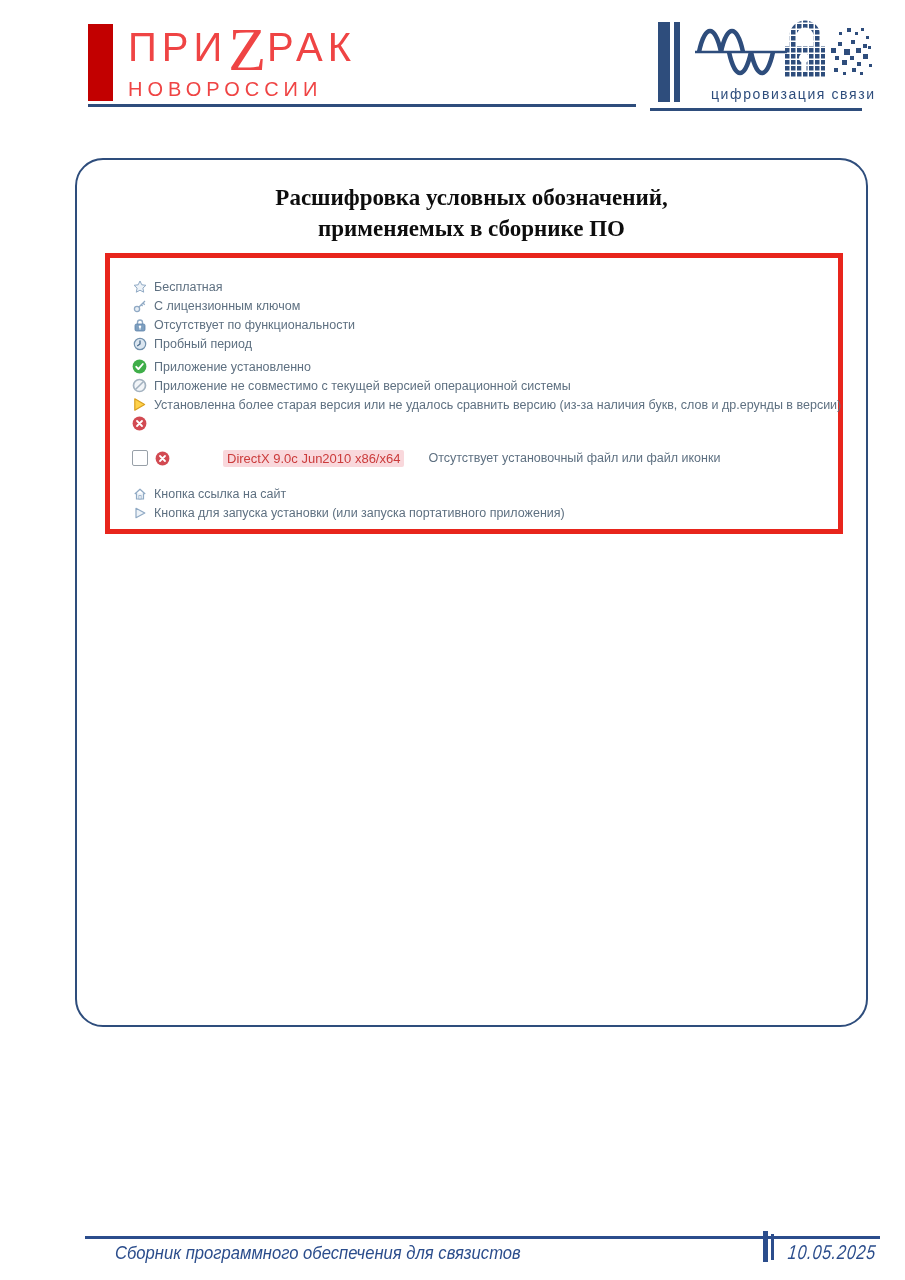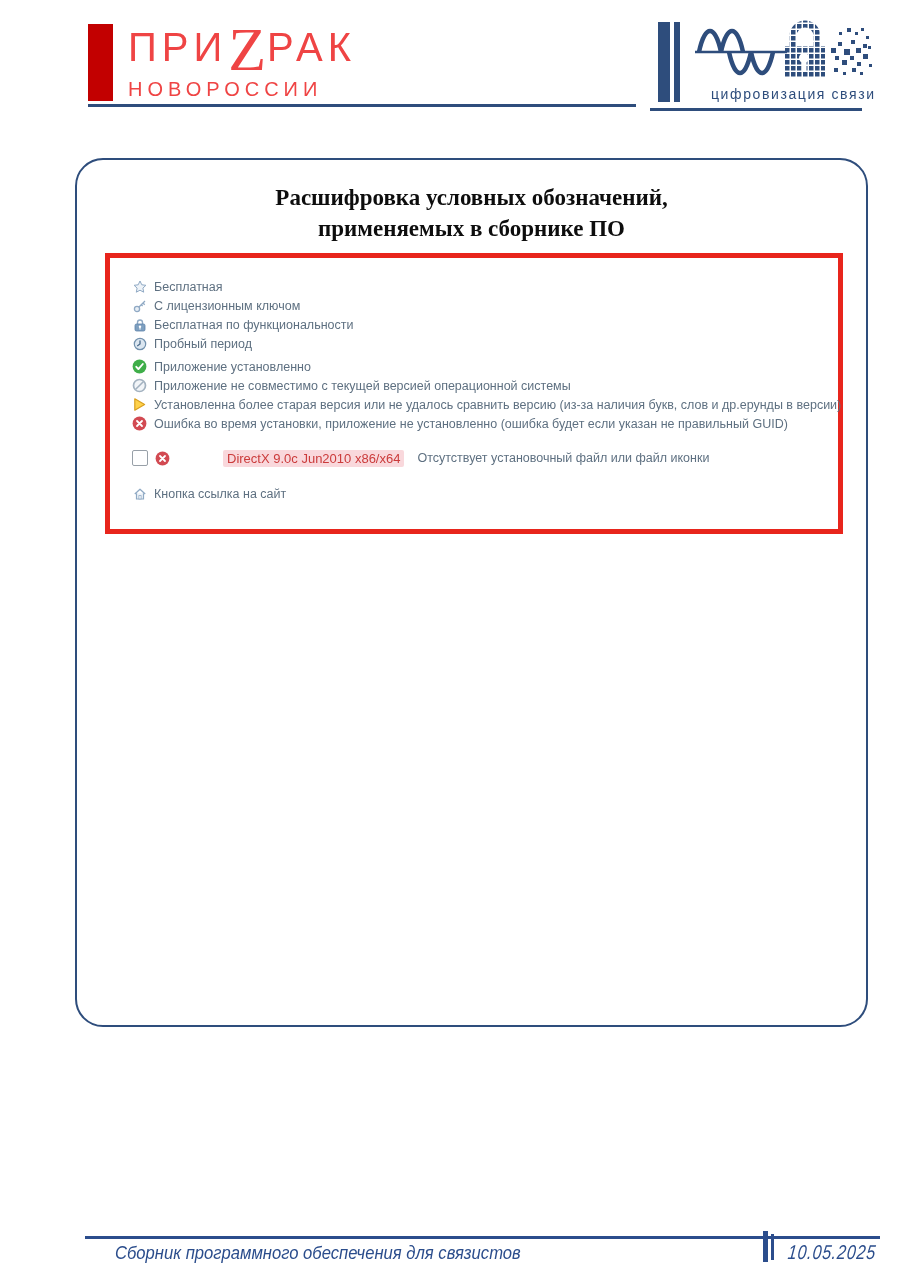--- a/index.html
+++ b/index.html
@@ -27,21 +27,21 @@
   
   .legend-box{position:absolute;left:105px;top:253px;width:738px;height:281px;border:5px solid #e8251c;box-sizing:border-box;background:#fff;padding:19px 0 0 22px;}
   .lrow{display:flex;align-items:center;height:19px;font-size:12.5px;color:#5e7081;white-space:nowrap;}
   .lrow .ic{width:15px;height:15px;display:inline-flex;align-items:center;justify-content:center;margin-right:7px;flex:0 0 15px;}
   .group-2{margin-top:4px;}
   .group-x{margin-top:14px;height:22px;display:flex;align-items:center;white-space:nowrap;}
   .group-3{margin-top:15px;}
   .checkbox{width:14px;height:14px;border:1px solid #98a0a8;border-radius:2px;background:#fff;margin-right:7px;flex:0 0 14px;}
   .gx-ic{width:15px;height:15px;display:inline-flex;align-items:center;margin-right:5px;}
   .app-name{font-size:13px;color:#cb3b3b;background:#f9d8dc;padding:1px 4px;border-radius:2px;margin-left:48px;}
-  .gx-desc{margin-left:13px;font-size:12.5px;color:#5e7081;}
+  .gx-desc{margin-left:24px;font-size:12.5px;color:#5e7081;}
 
   
   .f-line{position:absolute;left:85px;top:1236px;width:795px;height:3px;background:#2b4d8c;}
   .f-bar1{position:absolute;left:763px;top:1231px;width:5px;height:31px;background:#2b4d8c;}
   .f-bar2{position:absolute;left:771px;top:1234px;width:3px;height:26px;background:#2b4d8c;}
   .f-title{position:absolute;left:115px;top:1243px;font-size:17.5px;font-style:italic;color:#2b4d8c;transform:scaleX(.95);transform-origin:left;white-space:nowrap;}
   .f-date{position:absolute;left:788px;top:1241px;font-size:20px;font-style:italic;color:#2b4d8c;letter-spacing:1px;transform:skewX(-6deg) scaleX(.8);transform-origin:left;white-space:nowrap;}
 </style>
 </head>
 <body>
@@ -130,21 +130,21 @@
     </div>
     <div class="lrow">
       <span class="ic">
         <svg width="14" height="14" viewBox="0 0 14 14">
             <path d="M4.5 6.5 V4.5 a2.5 2.5 0 0 1 5 0 V6.5" fill="none" stroke="#8fa9c4" stroke-width="1.4"></path>
             <rect x="2" y="6" width="10" height="7" rx="1.5" fill="#7fa0c0" stroke="#5b82a8" stroke-width=".8"></rect>
             <circle cx="7" cy="8.8" r="1.2" fill="#fff"></circle>
             <rect x="6.5" y="9.4" width="1" height="2.2" fill="#fff"></rect>
           </svg>
       </span>
-      <span class="lbl">Бесплатная по функциональности</span>
+      <span class="lbl">Отсутствует по функциональности</span>
     </div>
     <div class="lrow">
       <span class="ic">
         <svg width="14" height="14" viewBox="0 0 14 14">
             <circle cx="7" cy="7" r="5.7" fill="#dbe6f0" stroke="#7291ad" stroke-width="1.2"></circle>
             <path d="M7 3.8 V7 L4.6 8.7" stroke="#4a6b8a" stroke-width="1.3" fill="none" stroke-linecap="round"></path>
           </svg>
       </span>
       <span class="lbl">Пробный период</span>
     </div>
@@ -176,21 +176,20 @@
         </span>
         <span class="lbl">Установленна более старая версия или не удалось сравнить версию (из-за наличия букв, слов и др.ерунды в версии)</span>
       </div>
       <div class="lrow">
         <span class="ic">
           <svg width="15" height="15" viewBox="0 0 15 15">
               <circle cx="7.5" cy="7.5" r="6.9" fill="#d24a52"></circle>
               <path d="M5 5 L10 10 M10 5 L5 10" stroke="#fff" stroke-width="1.8" stroke-linecap="round"></path>
             </svg>
         </span>
-        <span class="lbl">Ошибка во время установки, приложение не установленно (ошибка будет если указан не правильный GUID)</span>
       </div>
     </div>
 
     <div class="group-x">
       <span class="checkbox"></span>
       <span class="gx-ic">
         <svg width="15" height="15" viewBox="0 0 15 15">
             <circle cx="7.5" cy="7.5" r="6.9" fill="#d24a52"></circle>
             <path d="M5 5 L10 10 M10 5 L5 10" stroke="#fff" stroke-width="1.8" stroke-linecap="round"></path>
           </svg>
@@ -203,20 +202,28 @@
       <div class="lrow">
         <span class="ic">
           <svg width="14" height="14" viewBox="0 0 14 14">
               <path d="M1.8 7 L7 2.3 L12.2 7" fill="none" stroke="#8fa9c4" stroke-width="1.3" stroke-linejoin="round"></path>
               <path d="M3.5 6.3 V12 H10.5 V6.3" fill="#eef3f8" stroke="#8fa9c4" stroke-width="1.2"></path>
               <rect x="5.9" y="8.6" width="2.2" height="3.4" fill="#fff" stroke="#8fa9c4" stroke-width=".8"></rect>
             </svg>
         </span>
         <span class="lbl">Кнопка ссылка на сайт</span>
       </div>
+      <div class="lrow">
+        <span class="ic">
+          <svg width="14" height="14" viewBox="0 0 14 14">
+              <path d="M3 2.3 L11.8 7 L3 11.7 Z" fill="#eef3f8" stroke="#8fa9c4" stroke-width="1.2" stroke-linejoin="round"></path>
+            </svg>
+        </span>
+        <span class="lbl">Кнопка для запуска установки (или запуска портативного приложения)</span>
+      </div>
     </div>
   </div>
 
   <div class="f-line"></div>
   <div class="f-bar1"></div>
   <div class="f-bar2"></div>
   <div class="f-title">Сборник программного обеспечения для связистов</div>
   <div class="f-date">10.05.2025</div>
 
 </div>

